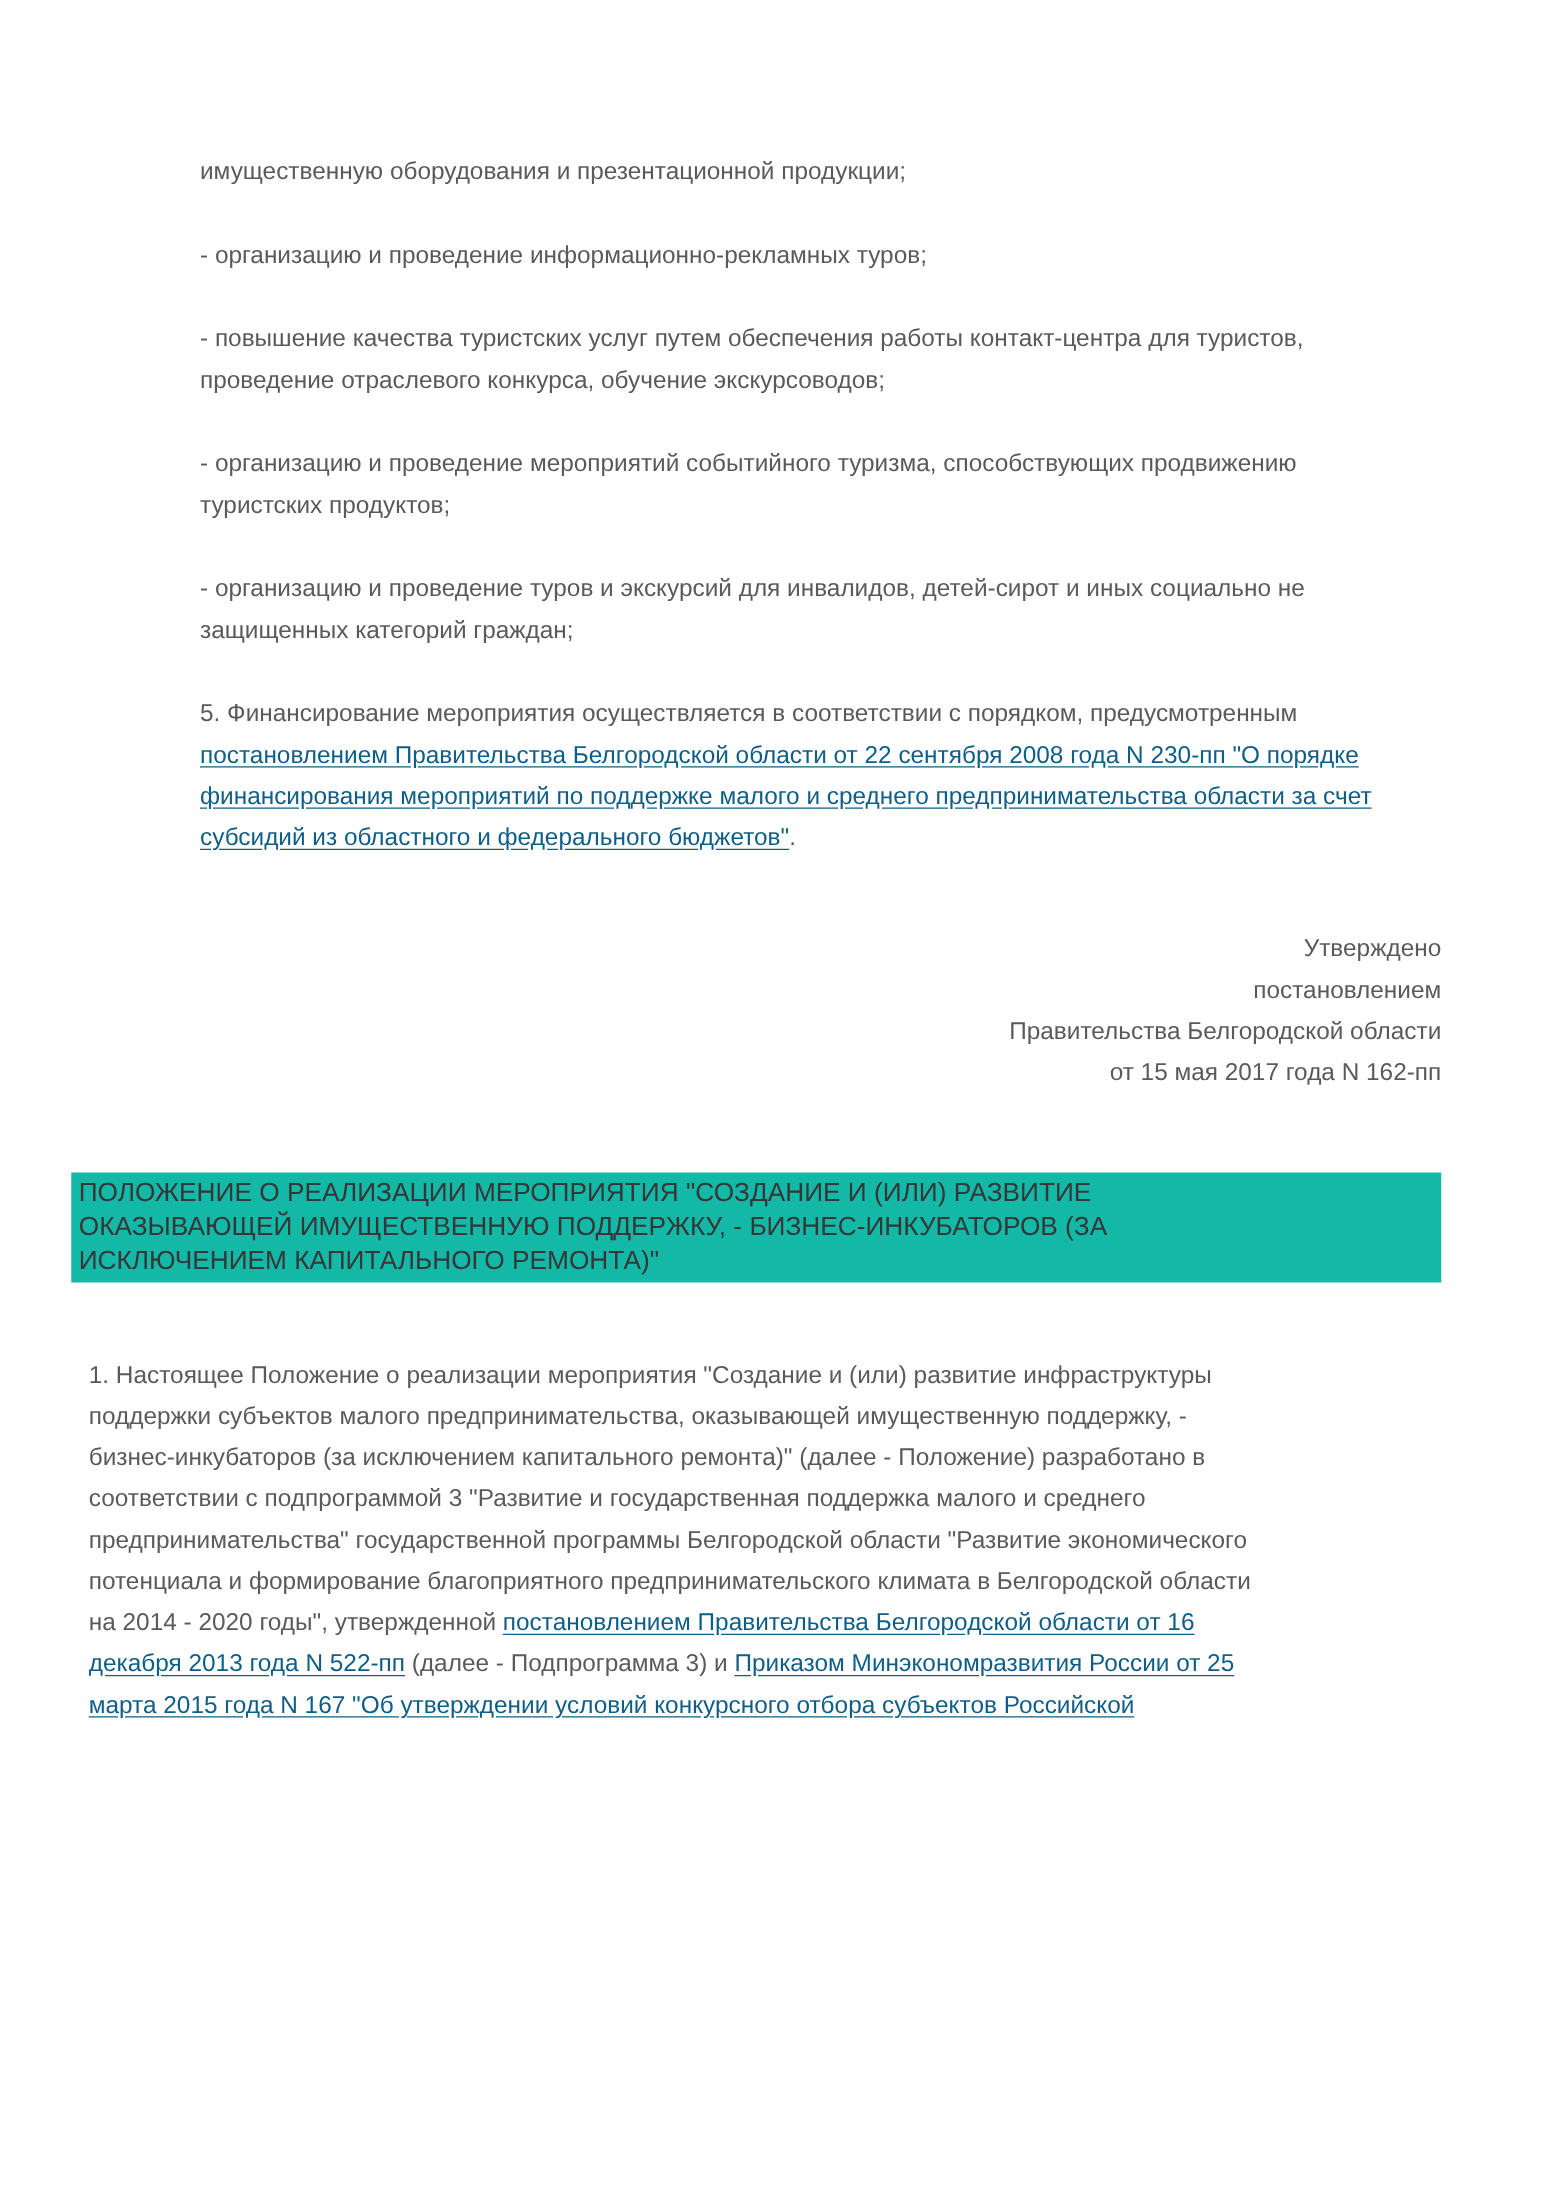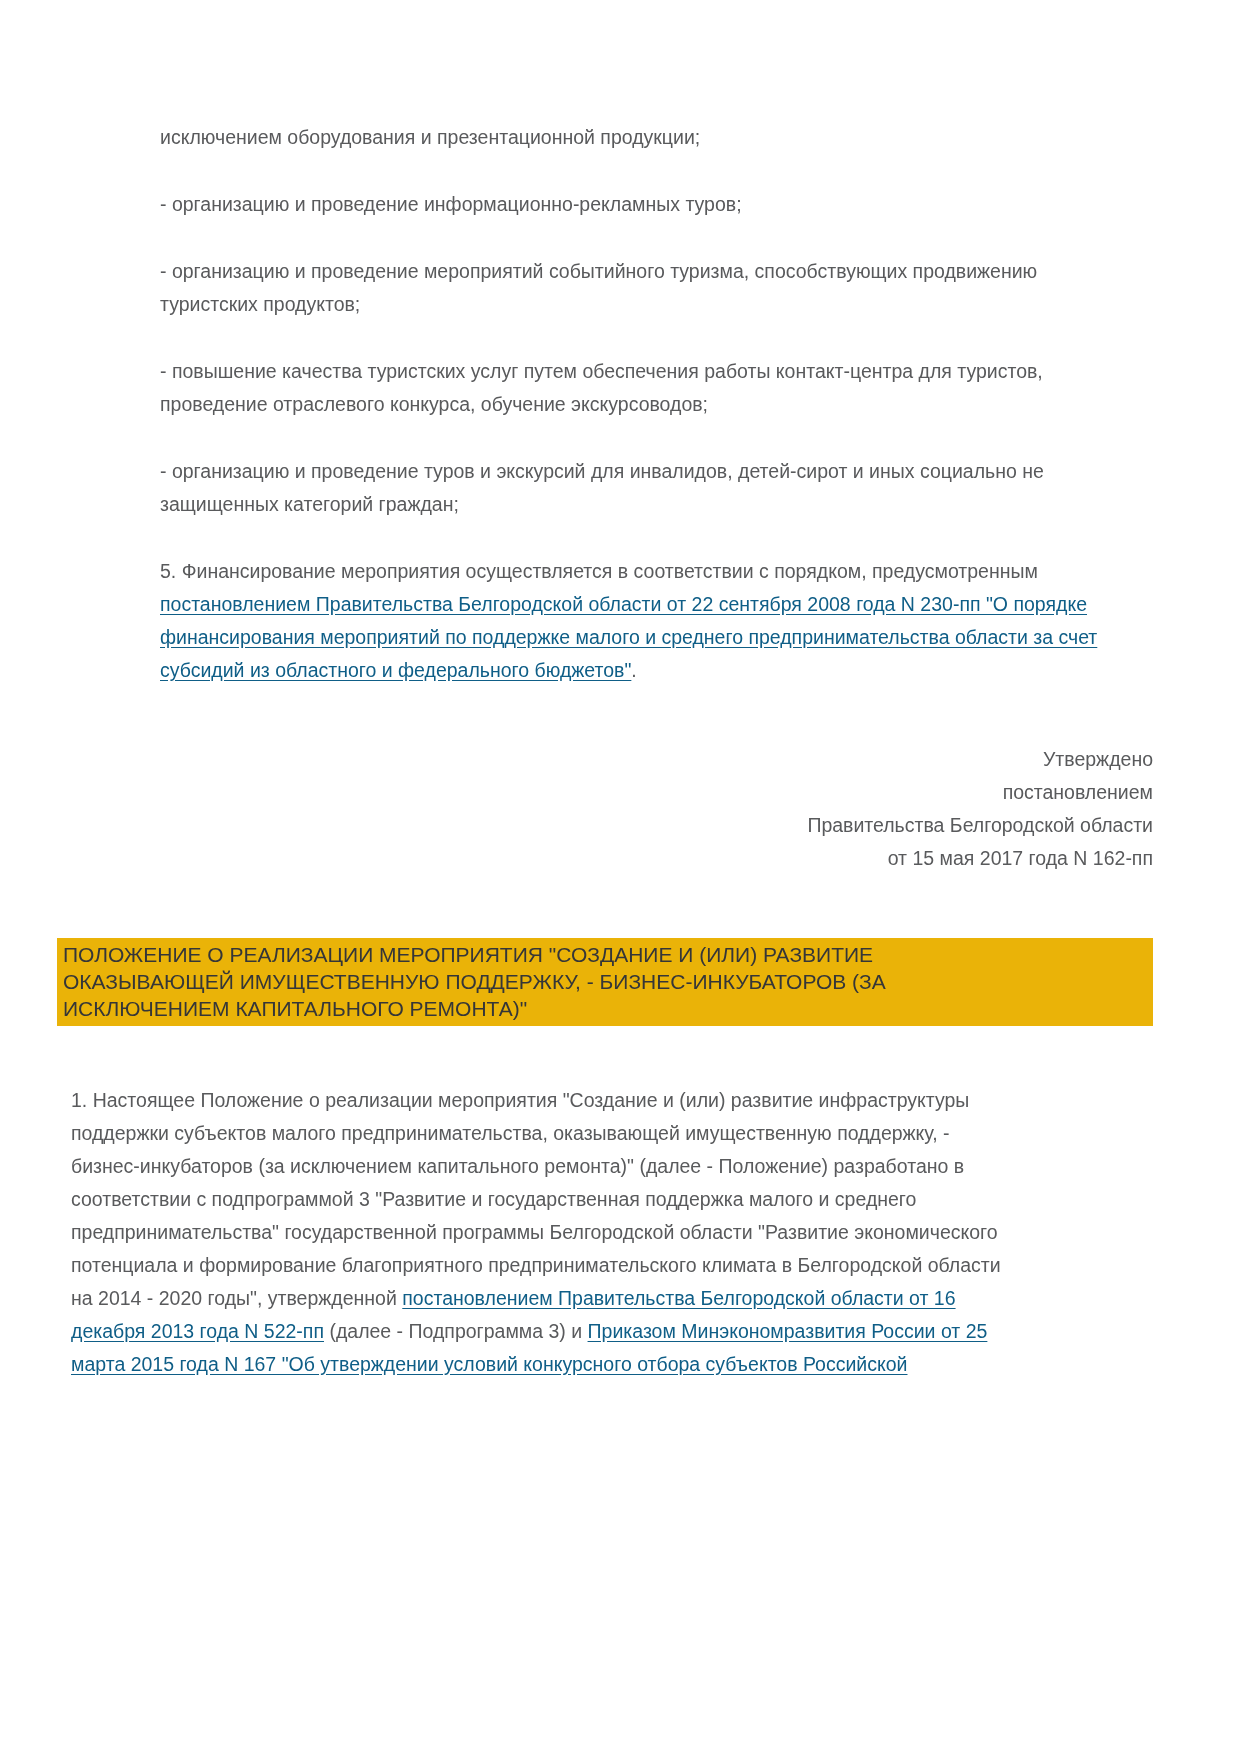--- a/index.html
+++ b/index.html
@@ -37,38 +37,38 @@
   }
   .approval {
     margin: 56px 0 0 0;
     text-align: right;
     font-size: 19.5px;
     line-height: 33px;
     color: #595a5c;
   }
   .heading {
     margin: 63px 0 58px 0;
-    background: #eab308;
+    background: #14b8a6;
     color: #353638;
     font-size: 21px;
     line-height: 27px;
     padding: 3px 6px 4px 6px;
     font-weight: 400;
   }
   .heading-line { white-space: nowrap; }
 </style>
 </head>
 <body>
 
 <div class="page">
   <div class="content">
-      <p class="para"><span>исключением оборудования и презентационной продукции;</span></p>
+      <p class="para"><span>имущественную оборудования и презентационной продукции;</span></p>
       <p class="para"><span>- организацию и проведение информационно-рекламных туров;</span></p>
+      <p class="para"><span>- повышение качества туристских услуг путем обеспечения работы контакт-центра для туристов, проведение отраслевого конкурса, обучение экскурсоводов;</span></p>
       <p class="para"><span>- организацию и проведение мероприятий событийного туризма, способствующих продвижению туристских продуктов;</span></p>
-      <p class="para"><span>- повышение качества туристских услуг путем обеспечения работы контакт-центра для туристов, проведение отраслевого конкурса, обучение экскурсоводов;</span></p>
       <p class="para"><span>- организацию и проведение туров и экскурсий для инвалидов, детей-сирот и иных социально не защищенных категорий граждан;</span></p>
       <p class="para"><span>5. Финансирование мероприятия осуществляется в соответствии с порядком, предусмотренным </span><a class="doc-link" href="#">постановлением Правительства Белгородской области от 22 сентября 2008 года N 230-пп "О порядке финансирования мероприятий по поддержке малого и среднего предпринимательства области за счет субсидий из областного и федерального бюджетов"</a><span>.</span></p>
       <div class="approval">
         <div>Утверждено</div>
         <div>постановлением</div>
         <div>Правительства Белгородской области</div>
         <div>от 15 мая 2017 года N 162-пп</div>
       </div>
       <div class="heading">
         <div class="heading-line">ПОЛОЖЕНИЕ О РЕАЛИЗАЦИИ МЕРОПРИЯТИЯ "СОЗДАНИЕ И (ИЛИ) РАЗВИТИЕ</div>

